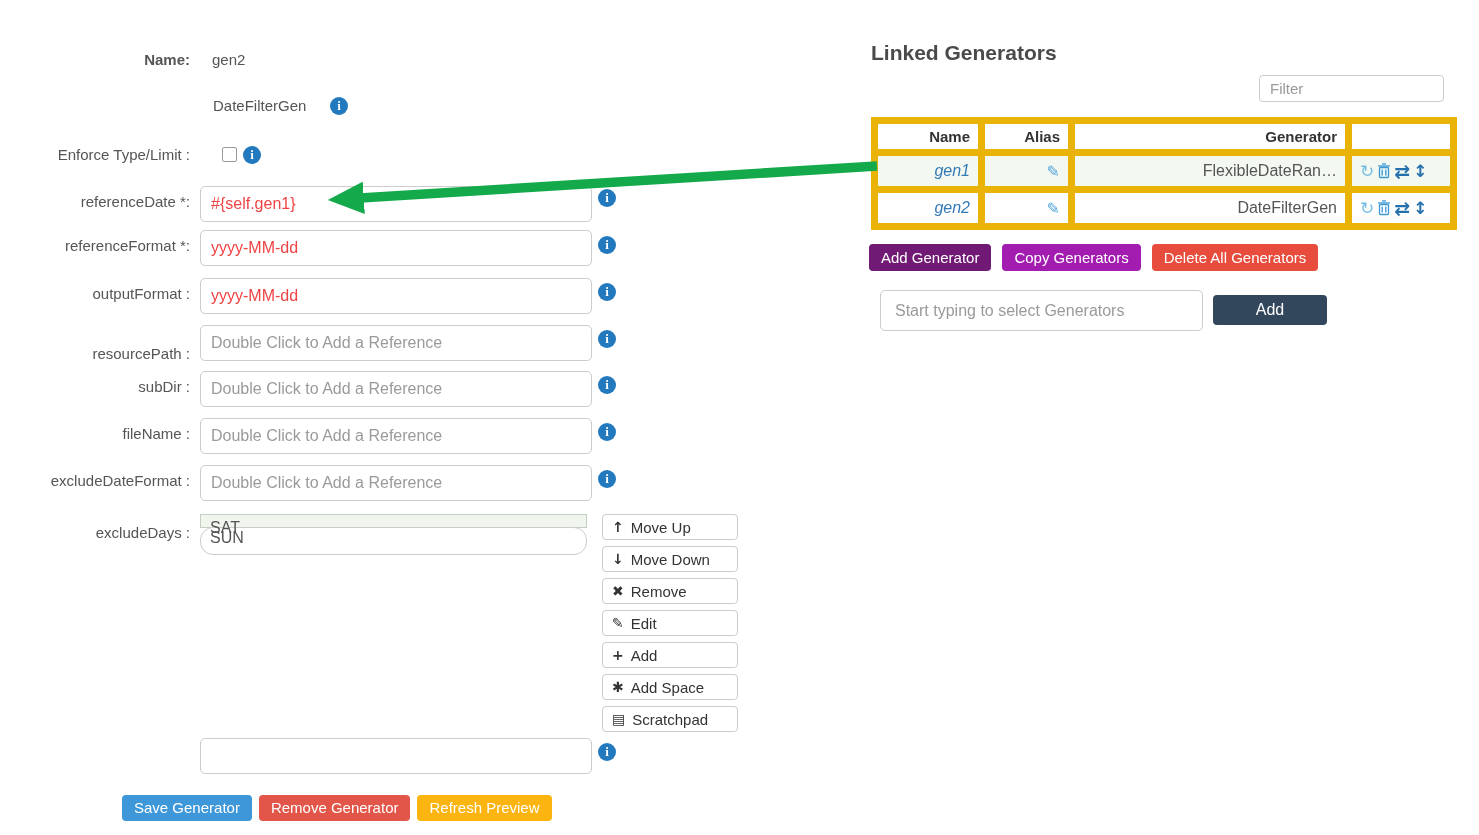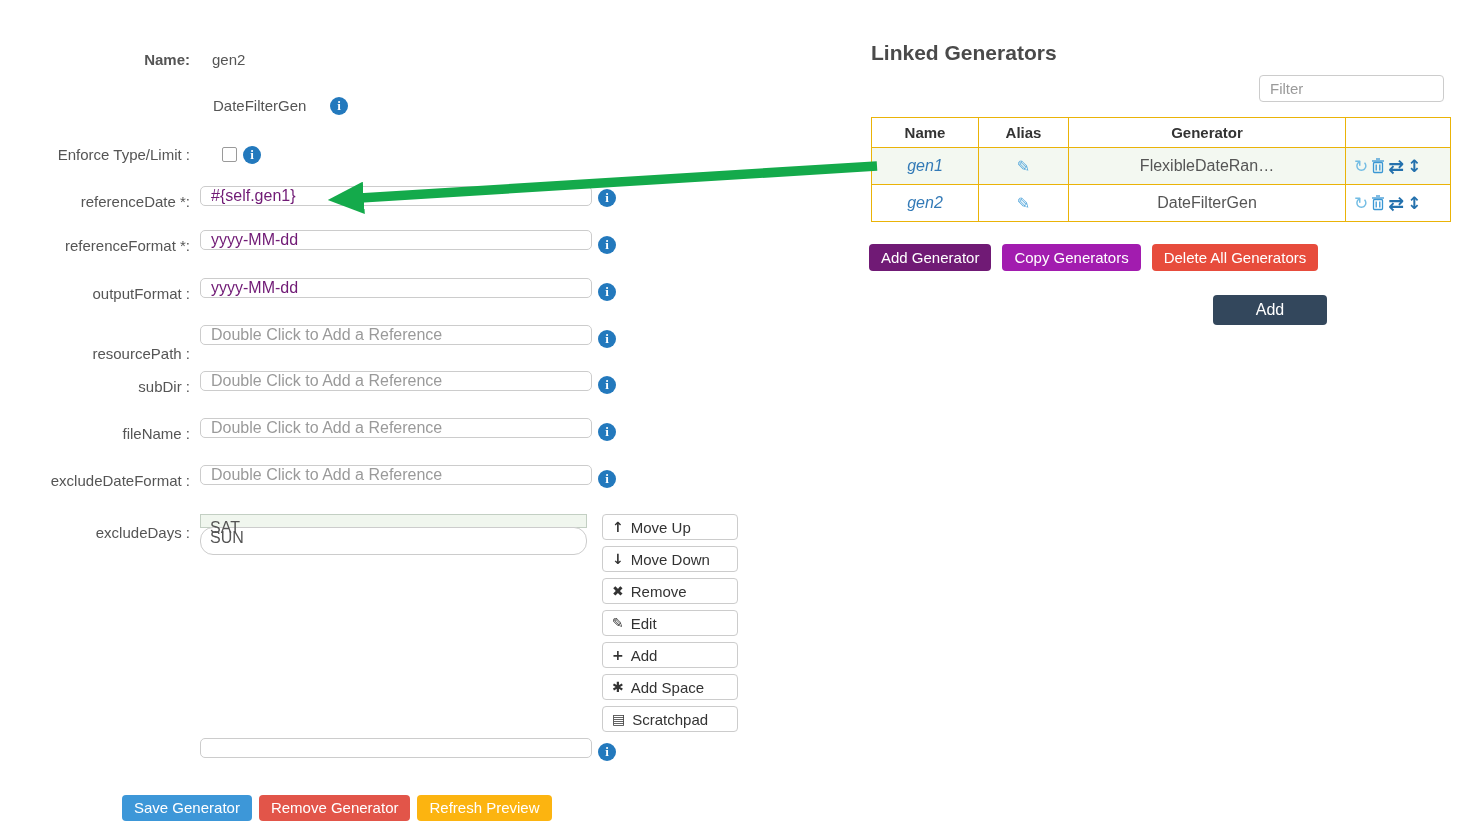--- a/index.html
+++ b/index.html
@@ -12,23 +12,23 @@
   #app { position:absolute; top:0; left:0; width:1479px; height:835px; }
 
   
   .abs { position:absolute; }
   .flabel {
     position:absolute; left:0; width:190px; text-align:right;
     line-height:31px; color:#555; white-space:nowrap;
   }
   .bold { font-weight:bold; }
   .tinput {
-    position:absolute; left:200px; width:392px; height:20px;
+    position:absolute; left:200px; width:392px; height:36px;
     border:1px solid #ccc; border-radius:5px; padding:4px 10px;
-    font-family:inherit; font-size:16px; color:#701a75; background:#fff; outline:none;
+    font-family:inherit; font-size:16px; color:#ef4444; background:#fff; outline:none;
   }
   .tinput::placeholder { color:#9a9a9a; opacity:1; }
   .info-icon {
     position:absolute; width:18px; height:18px; border-radius:50%;
     background:#2379bd; color:#fff; text-align:center;
     font-family:"Liberation Serif","DejaVu Serif",serif;
     font-weight:bold; font-size:13px; line-height:18px; cursor:pointer;
   }
   .checkbox {
     position:absolute; width:15px; height:15px; background:#fff;
@@ -76,21 +76,21 @@
     position:absolute; left:1259px; top:75px; width:185px; height:27px;
     border:1px solid #ccc; border-radius:4px; padding:3px 10px;
     font-family:inherit; font-size:15px; color:#555; outline:none;
   }
   .filter-input::placeholder { color:#9a9a9a; opacity:1; }
 
   table.lg-table {
     position:absolute; left:871px; top:117px; width:579px;
     border-collapse:collapse; table-layout:fixed; font-size:16px;
   }
-  .lg-table th, .lg-table td { border:1px solid #eab308; padding:4px 8px; text-align:center; overflow:hidden; white-space:nowrap; }
+  .lg-table th, .lg-table td { border:7px solid #eab308; padding:4px 8px; text-align:right; overflow:hidden; white-space:nowrap; }
   .lg-table th { color:#333; font-weight:bold; height:30px; font-size:15px; }
   .lg-table td { color:#555; height:37px; }
   .lg-table tr.selected td { background:#f3f8f1; }
   .col-name { width:107px; } .col-alias { width:90px; } .col-gen { width:277px; } .col-act { width:105px; }
   .gen-link { color:#337ab7; text-decoration:none; cursor:pointer;font-style:italic; }
   .alias-cell { text-align:right; }
   .pencil-icon { color:#54a7dc; font-family:"DejaVu Sans",sans-serif; font-size:16px; cursor:pointer; }
   .act-icons { display:flex; align-items:center; gap:3px; }
   .act-icons .ic { font-family:"DejaVu Sans",sans-serif; cursor:pointer; line-height:1; }
   .ic-repeat { color:#74bde4; font-size:17px; }
@@ -274,20 +274,21 @@
       </tr>
     </tbody>
   </table>
 
   <div class="lg-toolbar">
     <button class="btn btn-addgen">Add Generator</button>
     <button class="btn btn-copy">Copy Generators</button>
     <button class="btn btn-delall">Delete All Generators</button>
   </div>
 
+  <input class="select-input" placeholder="Start typing to select Generators" style="">
   <button class="add-btn">Add</button>
 
   <svg class="arrow-overlay" width="1479" height="835" viewBox="0 0 1479 835">
     <defs>
       <marker id="ah" viewBox="0 0 3.8 3.4" markerWidth="3.8" markerHeight="3.4" refX="0.4" refY="1.7" orient="auto" markerUnits="strokeWidth">
         <polygon points="0,0 3.8,1.7 0,3.4" fill="#14aa4b"></polygon>
       </marker>
     </defs>
     <line x1="877" y1="166" x2="360" y2="198" stroke="#14aa4b" stroke-width="9.5" marker-end="url(#ah)"></line>
   </svg>

